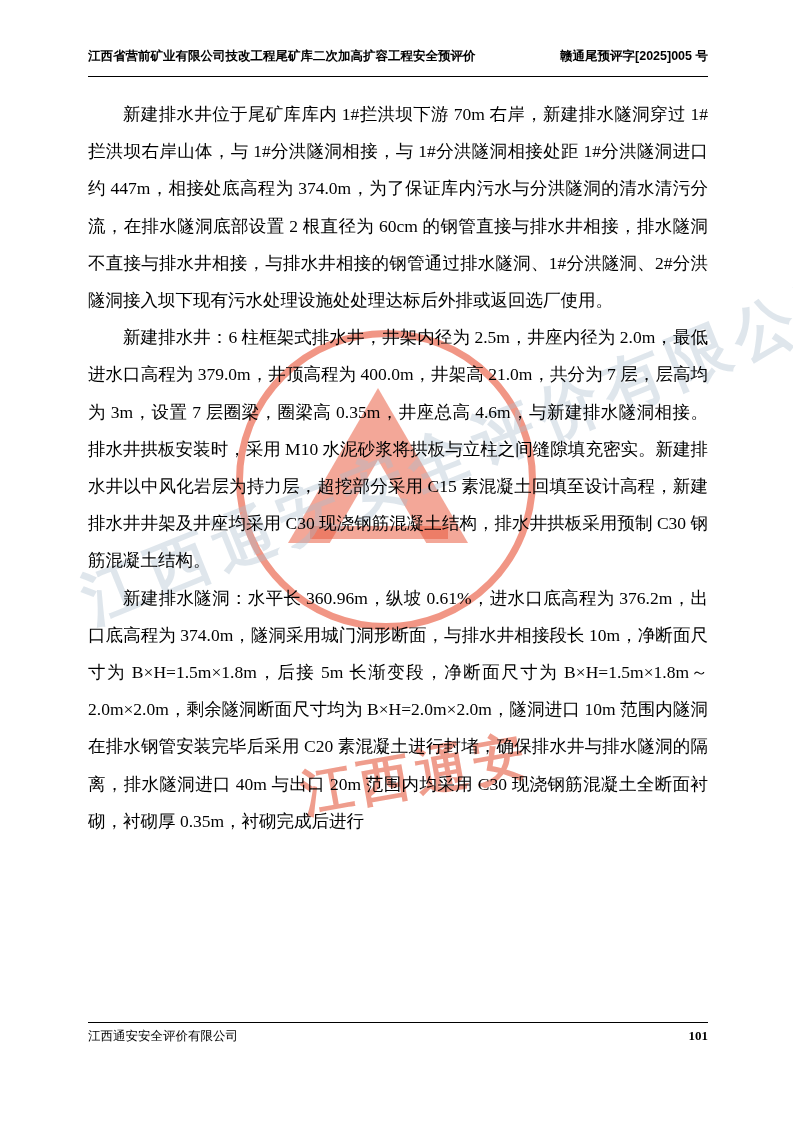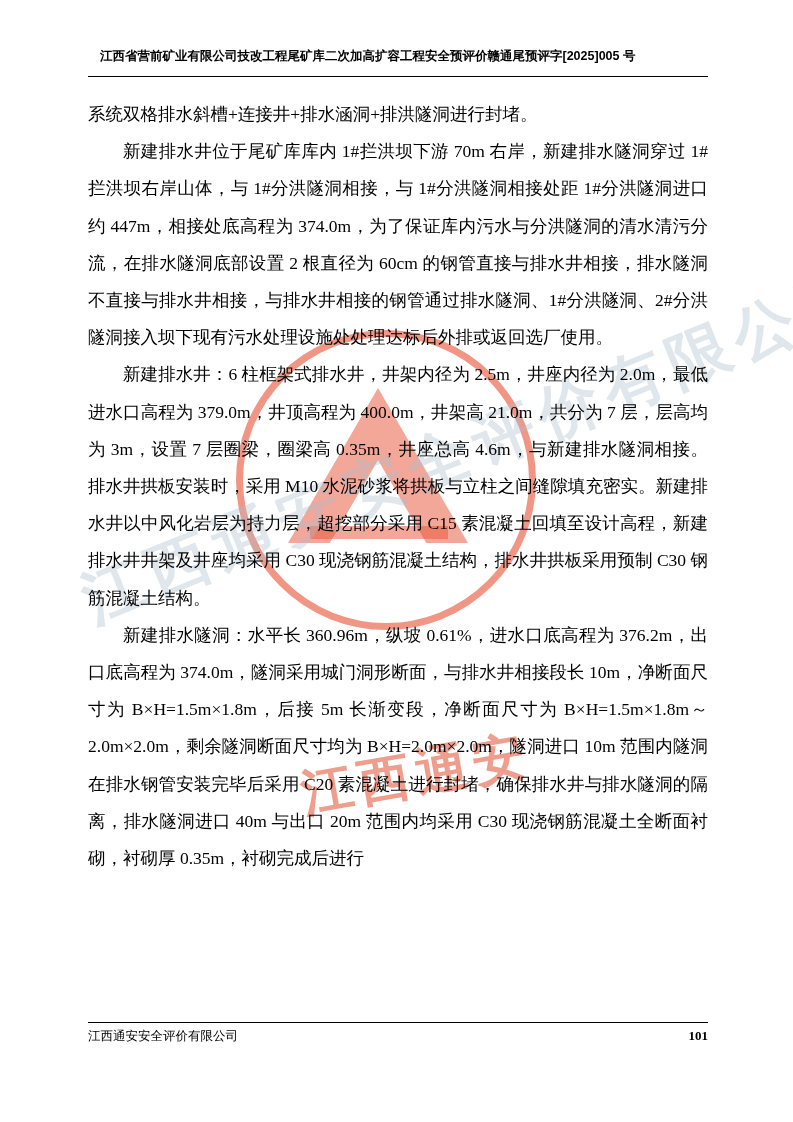--- a/index.html
+++ b/index.html
@@ -93,24 +93,25 @@
     white-space: nowrap;
   }
 
   
   .content {
     position: relative;
     z-index: 2;
   }
   .header {
     position: absolute;
-    left: 100px;
+    left: 88px;
     top: 48px;
     width: 620px;
     display: flex;
+    justify-content: space-between;
     align-items: baseline;
     font-family: "Liberation Sans", "DejaVu Sans", sans-serif;
     font-size: 12.5px;
     font-weight: bold;
     color: #000;
   }
   .header-rule {
     position: absolute;
     left: 88px;
     top: 76px;
@@ -179,21 +180,20 @@
 
   <div class="content">
 
     <div class="header">
       <span>江西省营前矿业有限公司技改工程尾矿库二次加高扩容工程安全预评价</span>
       <span>赣通尾预评字[2025]005 号</span>
     </div>
     <div class="header-rule"></div>
 
     <div class="body-text">
-      <p>系统双格排水斜槽+连接井+排水涵洞+排洪隧洞进行封堵。</p>
       <p class="indent">新建排水井位于尾矿库库内 1#拦洪坝下游 70m 右岸，新建排水隧洞穿过 1#拦洪坝右岸山体，与 1#分洪隧洞相接，与 1#分洪隧洞相接处距 1#分洪隧洞进口约 447m，相接处底高程为 374.0m，为了保证库内污水与分洪隧洞的清水清污分流，在排水隧洞底部设置 2 根直径为 60cm 的钢管直接与排水井相接，排水隧洞不直接与排水井相接，与排水井相接的钢管通过排水隧洞、1#分洪隧洞、2#分洪隧洞接入坝下现有污水处理设施处处理达标后外排或返回选厂使用。</p>
       <p class="indent">新建排水井：6 柱框架式排水井，井架内径为 2.5m，井座内径为 2.0m，最低进水口高程为 379.0m，井顶高程为 400.0m，井架高 21.0m，共分为 7 层，层高均为 3m，设置 7 层圈梁，圈梁高 0.35m，井座总高 4.6m，与新建排水隧洞相接。排水井拱板安装时，采用 M10 水泥砂浆将拱板与立柱之间缝隙填充密实。新建排水井以中风化岩层为持力层，超挖部分采用 C15 素混凝土回填至设计高程，新建排水井井架及井座均采用 C30 现浇钢筋混凝土结构，排水井拱板采用预制 C30 钢筋混凝土结构。</p>
       <p class="indent">新建排水隧洞：水平长 360.96m，纵坡 0.61%，进水口底高程为 376.2m，出口底高程为 374.0m，隧洞采用城门洞形断面，与排水井相接段长 10m，净断面尺寸为 B×H=1.5m×1.8m，后接 5m 长渐变段，净断面尺寸为 B×H=1.5m×1.8m～2.0m×2.0m，剩余隧洞断面尺寸均为 B×H=2.0m×2.0m，隧洞进口 10m 范围内隧洞在排水钢管安装完毕后采用 C20 素混凝土进行封堵，确保排水井与排水隧洞的隔离，排水隧洞进口 40m 与出口 20m 范围内均采用 C30 现浇钢筋混凝土全断面衬砌，衬砌厚 0.35m，衬砌完成后进行</p>
     </div>
 
     <div class="footer-rule"></div>
     <div class="footer">
       <span>江西通安安全评价有限公司</span>
       <span class="footer-page">101</span>
     </div>

